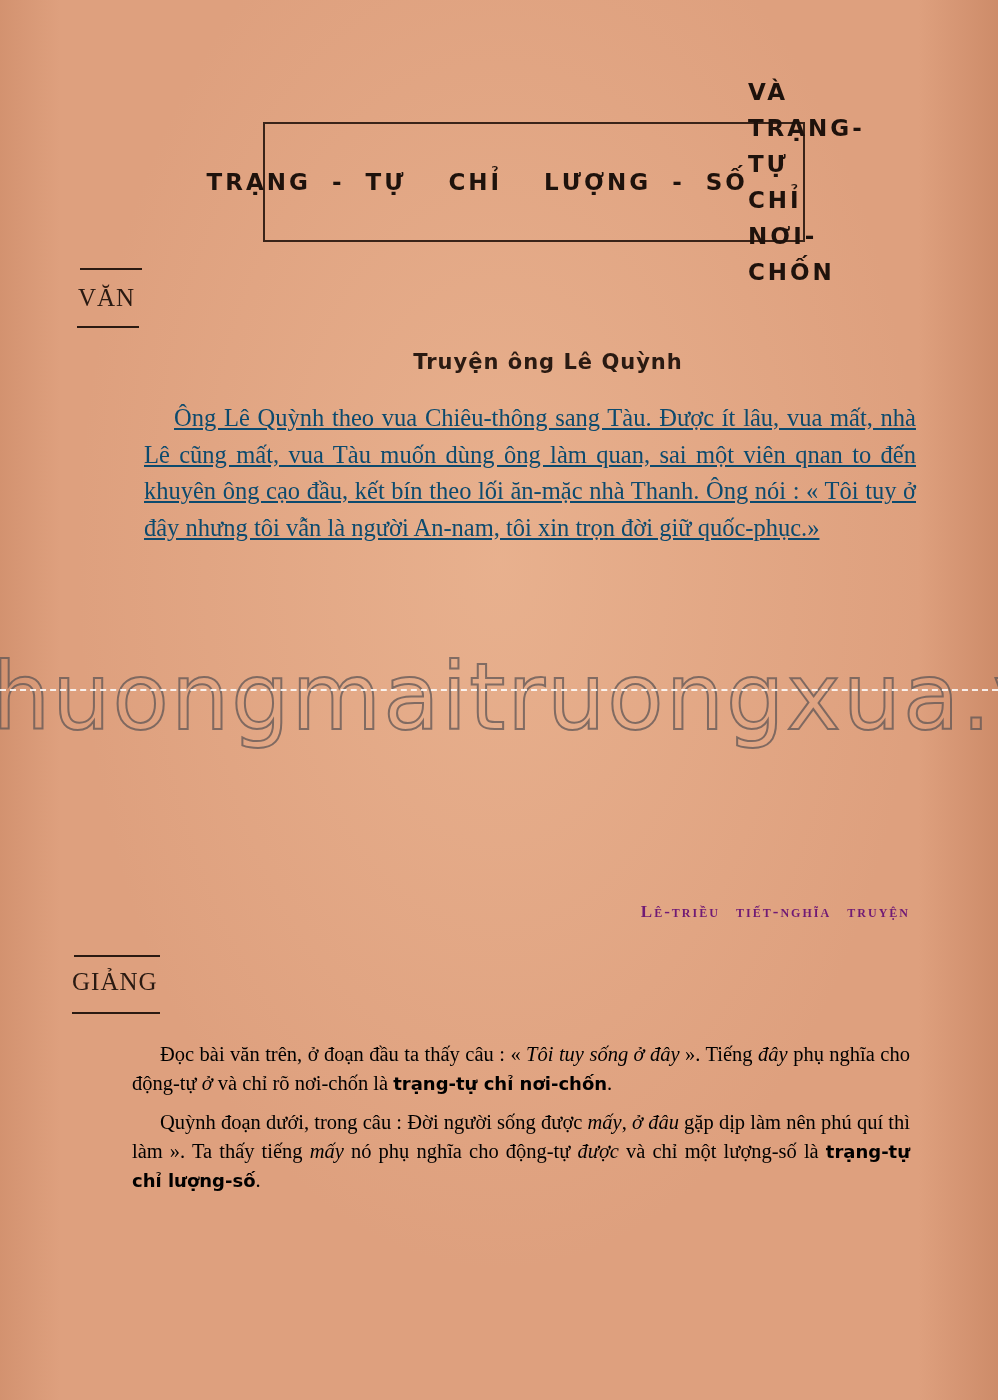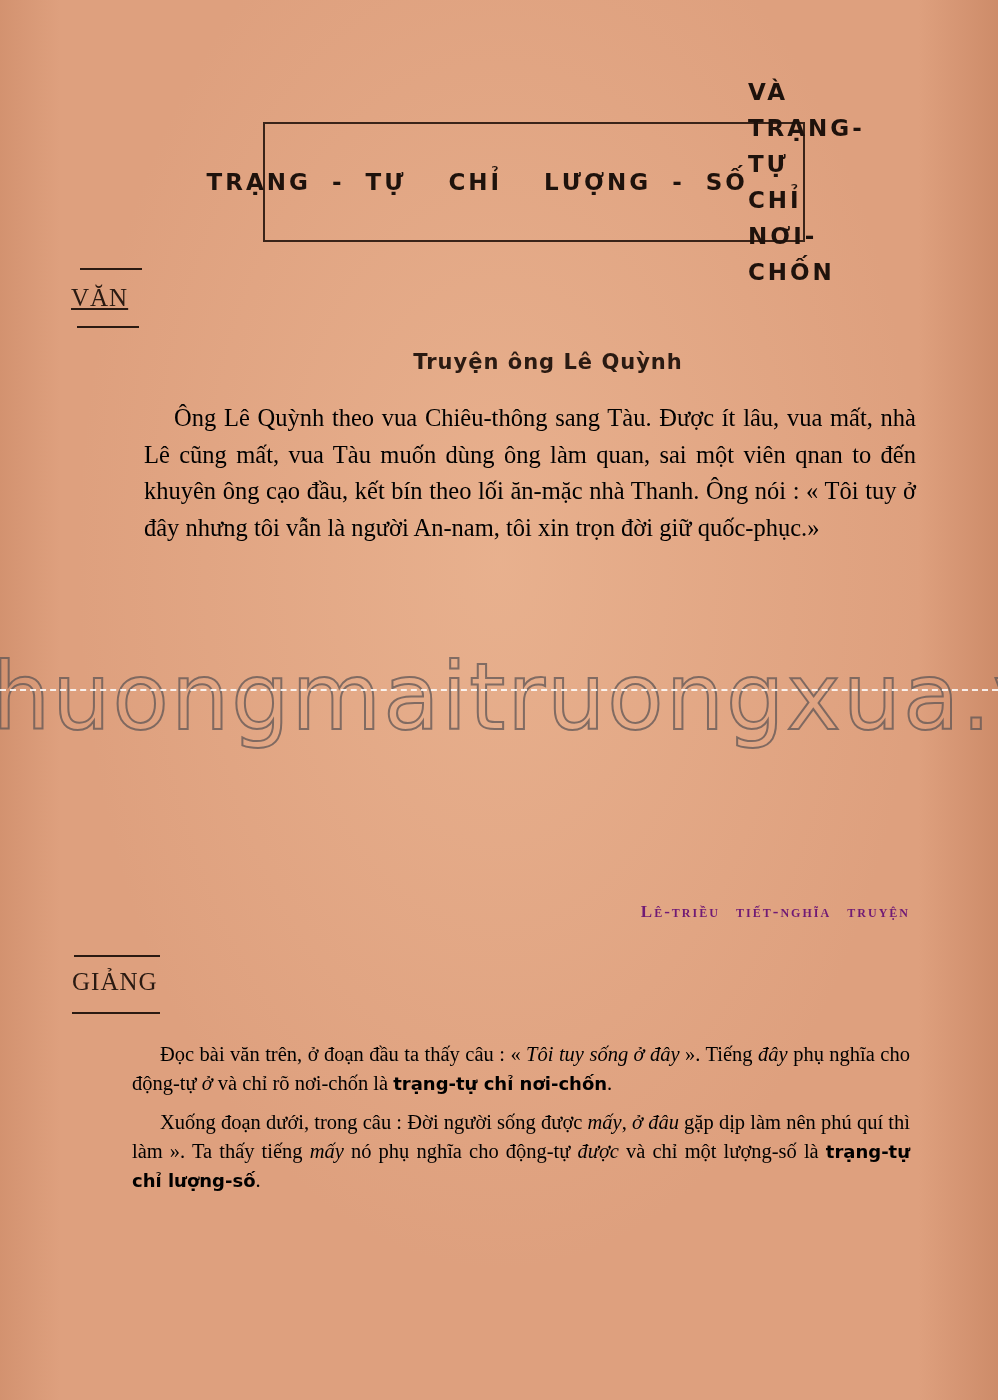--- a/index.html
+++ b/index.html
@@ -28,21 +28,21 @@
   }
   .rule { position: absolute; height: 2px; background: #2a1a12; }
   .story-title {
     position: absolute; top: 350px; left: 4px; width: 998px; text-align: center;
     font-family: "DejaVu Sans", sans-serif; font-weight: bold; font-size: 21px; letter-spacing: 1px;
     padding-left: 90px; box-sizing: border-box;
   }
   .story {
     position: absolute; left: 144px; top: 400px; width: 772px;
     font-family: "Liberation Serif", serif; font-size: 24.5px; line-height: 36.5px;
-    text-align: justify; color: #000000;
+    text-align: justify; color: #0c4a6e; text-decoration: underline;
   }
   .story p { margin: 0 0 12px 0; text-indent: 30px; }
   .attribution {
     position: absolute; right: 88px; top: 902px;
     font-family: "Liberation Serif", serif; font-size: 17px; letter-spacing: 2px; word-spacing: 10px;
     font-weight: bold; color: #701a75;
   }
   .lesson {
     position: absolute; left: 132px; top: 1040px; width: 778px;
     font-family: "Liberation Serif", serif; font-size: 20.5px; line-height: 29px;
@@ -62,36 +62,36 @@
 </style>
 </head>
 <body>
 
 <div class="title-box">
   <div class="title-line" style="white-space:pre;">TRẠNG - TỰ  CHỈ  LƯỢNG - SỐ</div>
   <div class="title-line">VÀ TRẠNG-TỰ CHỈ NƠI-CHỐN</div>
 </div>
 
 <div class="rule" style="left:80px; top:268px; width:62px; height:1.5px;"></div>
-<div class="section-label" style="left:71px; top:284px;text-decoration:underline;">VĂN</div>
+<div class="section-label" style="left:78px; top:284px;">VĂN</div>
 <div class="rule" style="left:77px; top:326px; width:62px; height:1.5px;"></div>
 
 <div class="story-title">Truyện ông Lê Quỳnh</div>
 
 <div class="story">
   <p>Ông Lê Quỳnh theo vua Chiêu-thông sang Tàu. Được ít lâu, vua mất, nhà Lê cũng mất, vua Tàu muốn dùng ông làm quan, sai một viên qnan to đến khuyên ông cạo đầu, kết bín theo lối ăn-mặc nhà Thanh. Ông nói : « Tôi tuy ở đây nhưng tôi vẫn là người An-nam, tôi xin trọn đời giữ quốc-phục.»</p>
 </div>
 
 <div class="attribution" style="font-variant: small-caps; text-transform: none;">
   <span>Lê-triều tiết-nghĩa truyện</span>
 </div>
 
 <div class="rule" style="left:74px; top:955px; width:86px; height:1.5px;"></div>
 <div class="section-label" style="left:72px; top:968px;">GIẢNG</div>
 <div class="rule" style="left:72px; top:1012px; width:88px; height:2px;"></div>
 
 <div class="lesson">
   <p><span>Đọc bài văn trên, ở đoạn đầu ta thấy câu : « </span><i>Tôi tuy sống ở đây</i><span> ». Tiếng </span><i>đây</i><span> phụ nghĩa cho động-tự </span><i>ở</i><span> và chỉ rõ nơi-chốn là </span><b>trạng-tự chỉ nơi-chốn</b><span>.</span></p>
-  <p><span>Xuống đoạn dưới, trong câu : Đời người sống được </span><i>mấy</i><span>, </span><i>ở đâu</i><span> gặp dịp làm nên phú quí thì làm ». Ta thấy tiếng </span><i>mấy</i><span> nó phụ nghĩa cho động-tự </span><i>được</i><span> và chỉ một lượng-số là </span><b>trạng-tự chỉ lượng-số</b><span>.</span></p>
+  <p><span>Quỳnh đoạn dưới, trong câu : Đời người sống được </span><i>mấy</i><span>, </span><i>ở đâu</i><span> gặp dịp làm nên phú quí thì làm ». Ta thấy tiếng </span><i>mấy</i><span> nó phụ nghĩa cho động-tự </span><i>được</i><span> và chỉ một lượng-số là </span><b>trạng-tự chỉ lượng-số</b><span>.</span></p>
 </div>
 
 <div class="watermark">huongmaitruongxua.vn</div>
 <div class="wm-dash"></div>
 
 </body></html>

